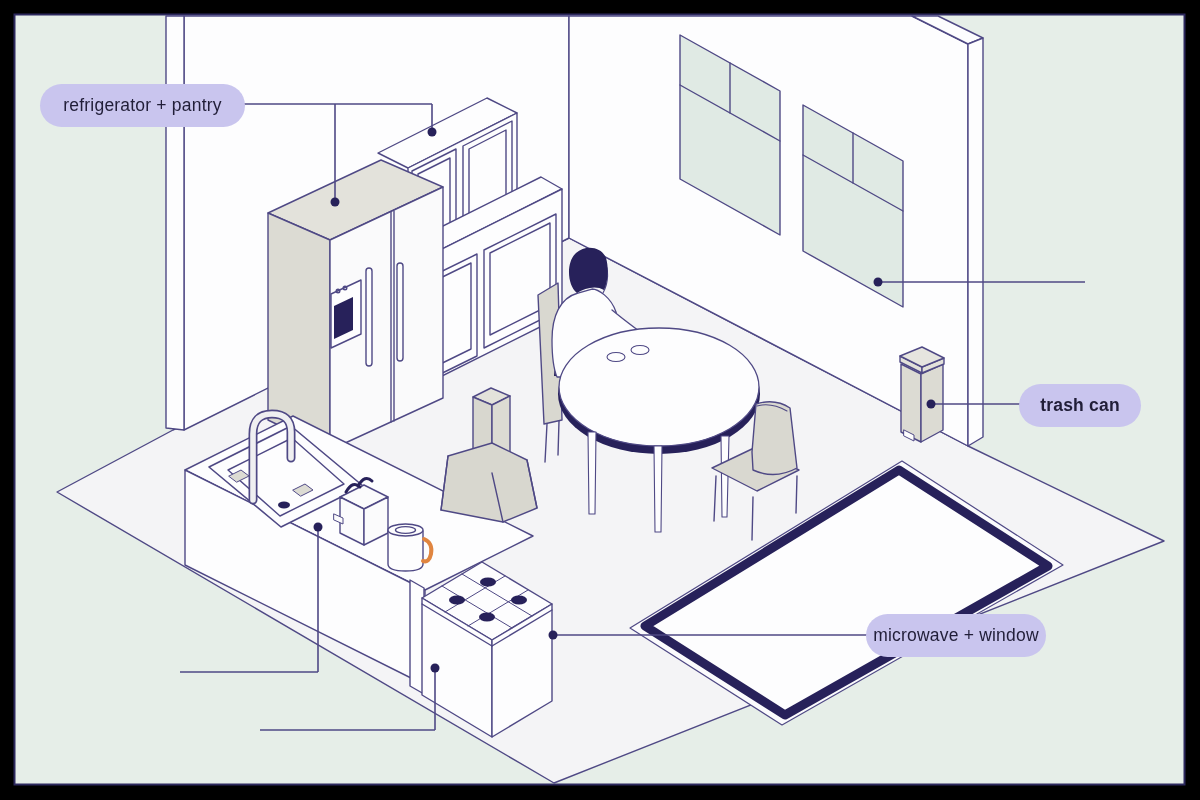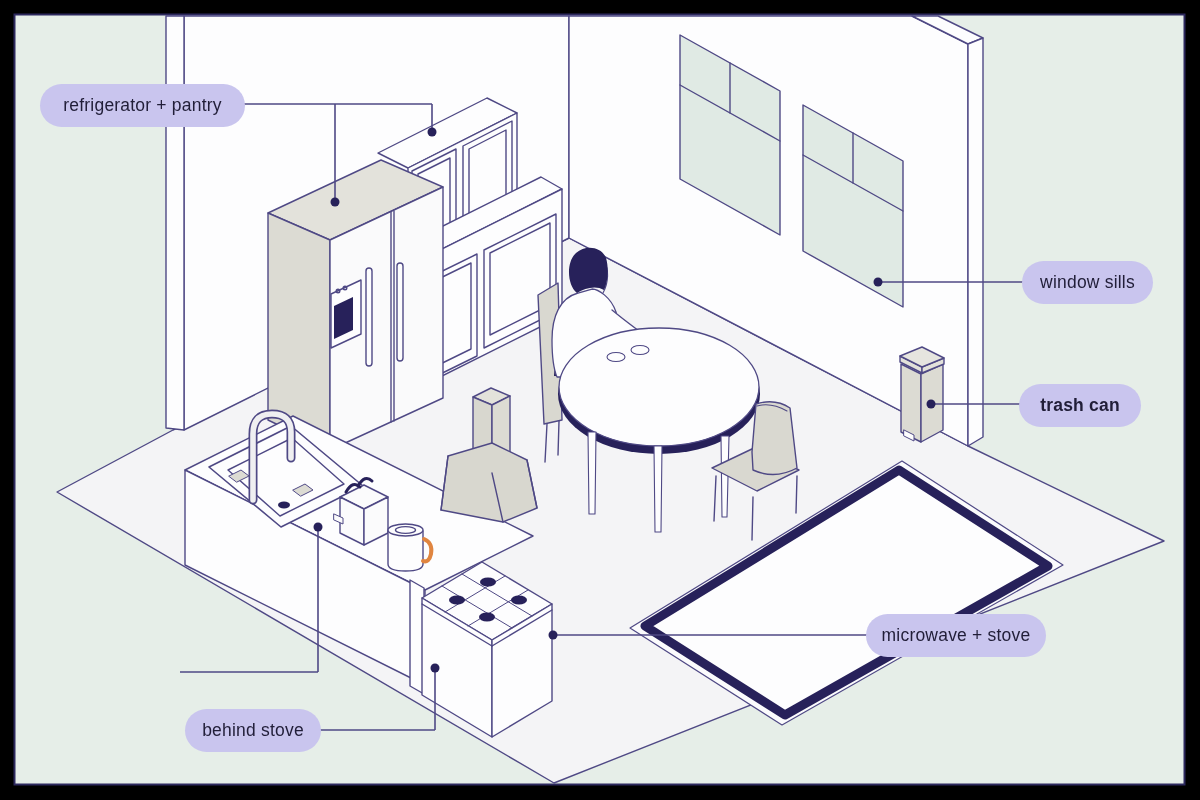--- a/index.html
+++ b/index.html
@@ -208,26 +208,20 @@
     <circle cx="931" cy="404" r="4.5"></circle>
     <circle cx="553" cy="635" r="4.5"></circle>
     <circle cx="318" cy="527" r="4.5"></circle>
     <circle cx="435" cy="668" r="4.5"></circle>
   </g>
 </svg>
 
 <div class="callout c-ref">
   <span>refrigerator + pantry</span>
 </div>
-<div class="callout c-win">
-  <span>window sills</span>
-</div>
 <div class="callout c-trash">
   <span>trash can</span>
 </div>
 <div class="callout c-micro">
-  <span>microwave + stove</span>
-</div>
-<div class="callout c-behind">
-  <span>behind stove</span>
+  <span>microwave + window</span>
 </div>
 
 </div>
 
 </body></html>

